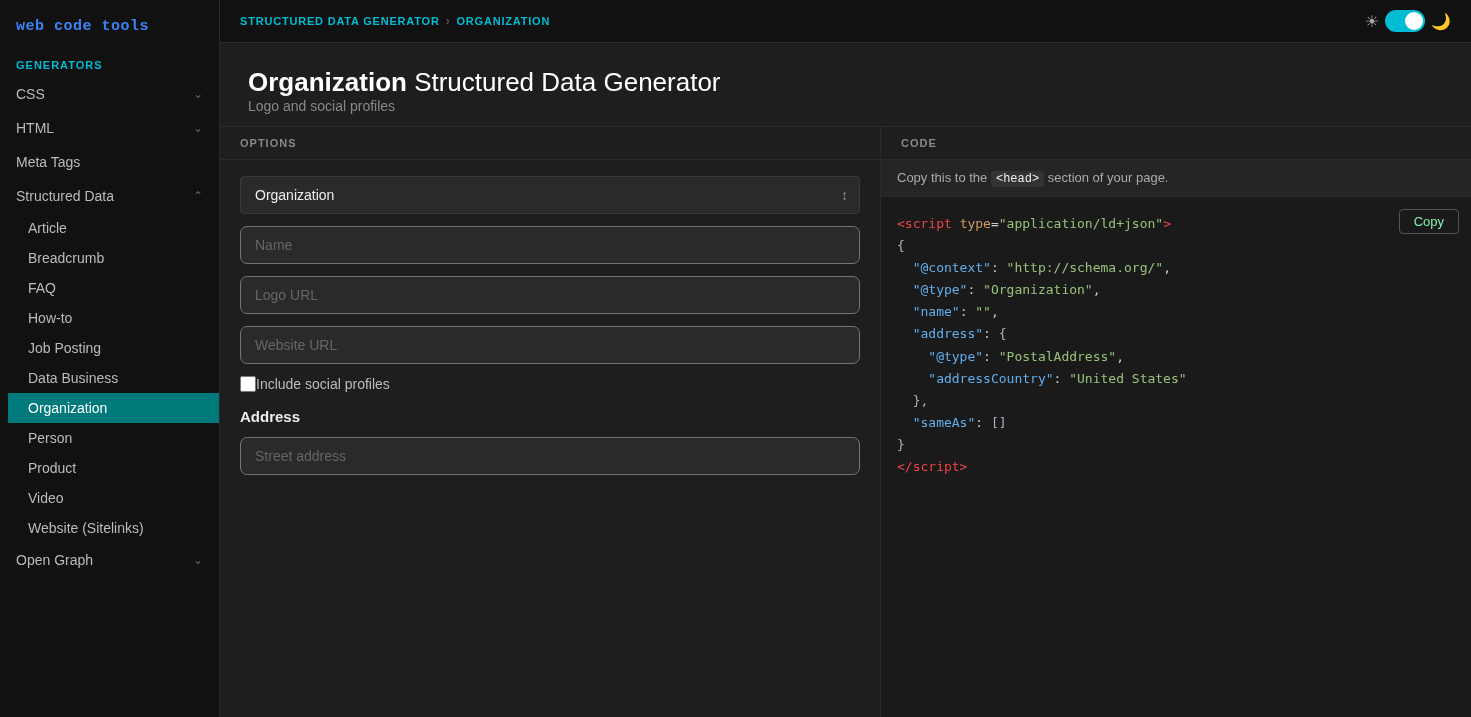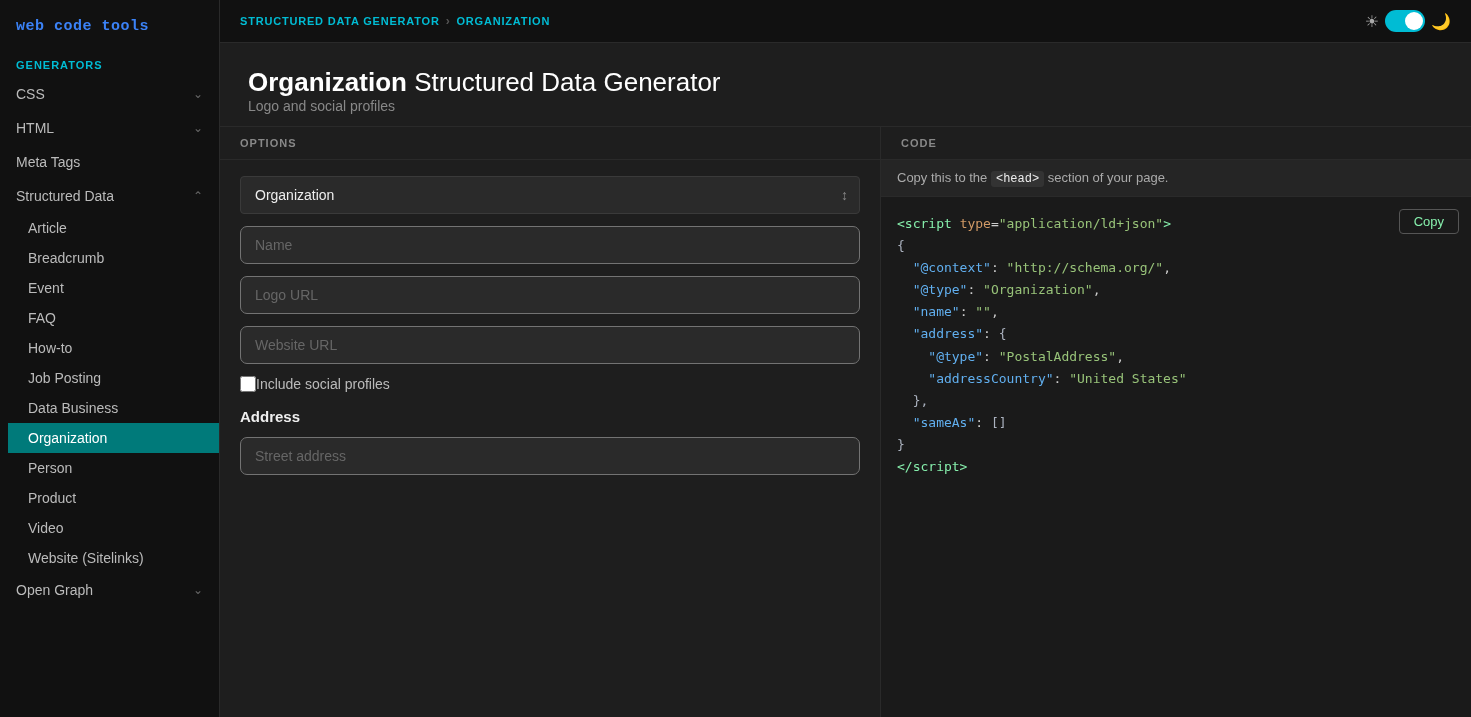--- a/index.html
+++ b/index.html
@@ -275,21 +275,21 @@
       background: transparent;
       border: 1px solid #555;
       color: #86efac;
       padding: 4px 14px;
       border-radius: 4px;
       font-size: 13px;
       cursor: pointer;
     }
 
     
-    .c-tag { color: #86efac; }
+    .c-tag { color: #ef4444; }
     .c-attr { color: #d19a66; }
     .c-str { color: #98c379; }
     .c-key { color: #61afef; }
     .c-brace { color: #abb2bf; }
 
     pre { white-space: pre-wrap; }
 
     
     ::-webkit-scrollbar { width: 6px; }
     ::-webkit-scrollbar-track { background: #111; }
@@ -321,23 +321,20 @@
     <span>Structured Data</span>
     <span class="chevron">⌃</span>
   </div>
 
   <div class="sidebar-sub">
     <div class="sidebar-item">
       <span>Article</span>
     </div>
     <div class="sidebar-item">
       <span>Breadcrumb</span>
-    </div>
-    <div class="sidebar-item">
-      <span>Event</span>
     </div>
     <div class="sidebar-item">
       <span>FAQ</span>
     </div>
     <div class="sidebar-item">
       <span>How-to</span>
     </div>
     <div class="sidebar-item">
       <span>Job Posting</span>
     </div>

